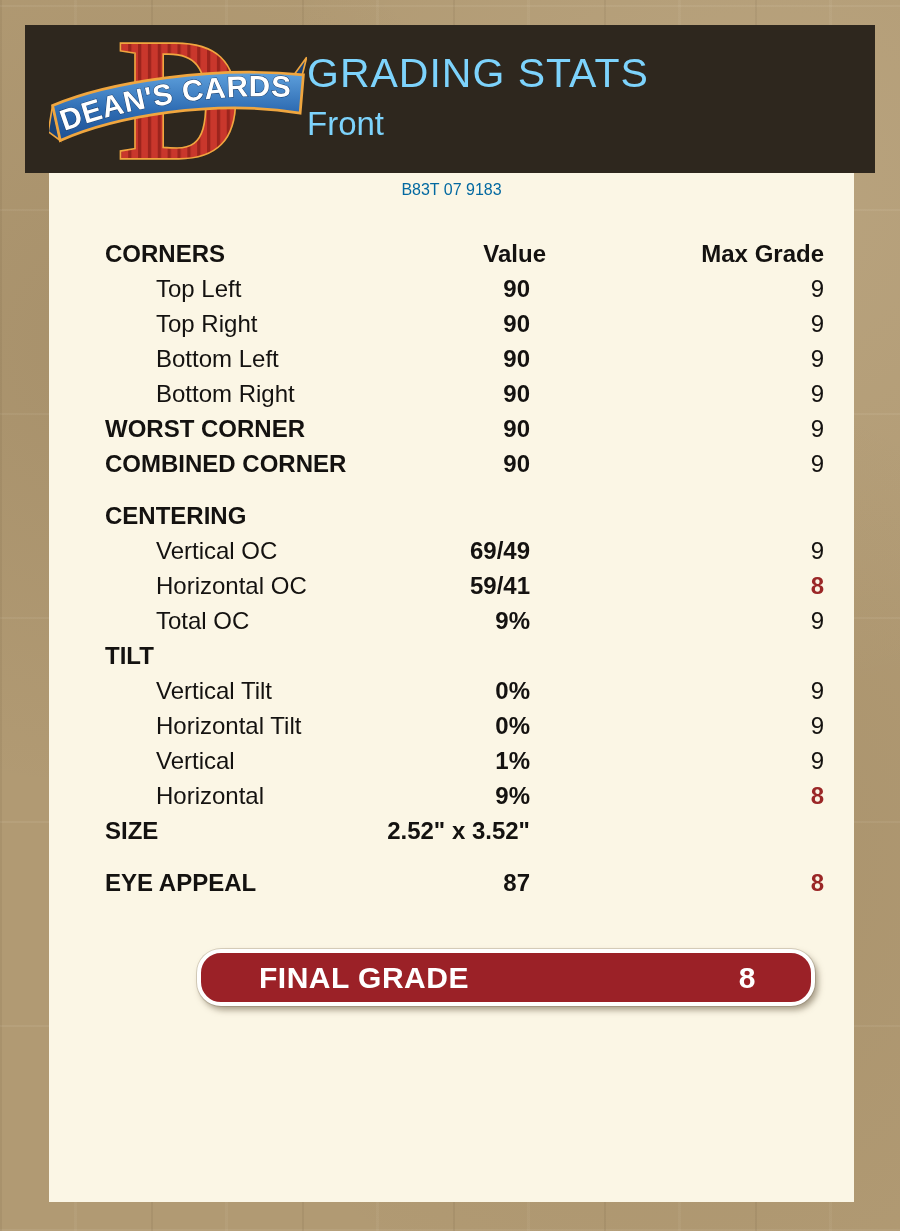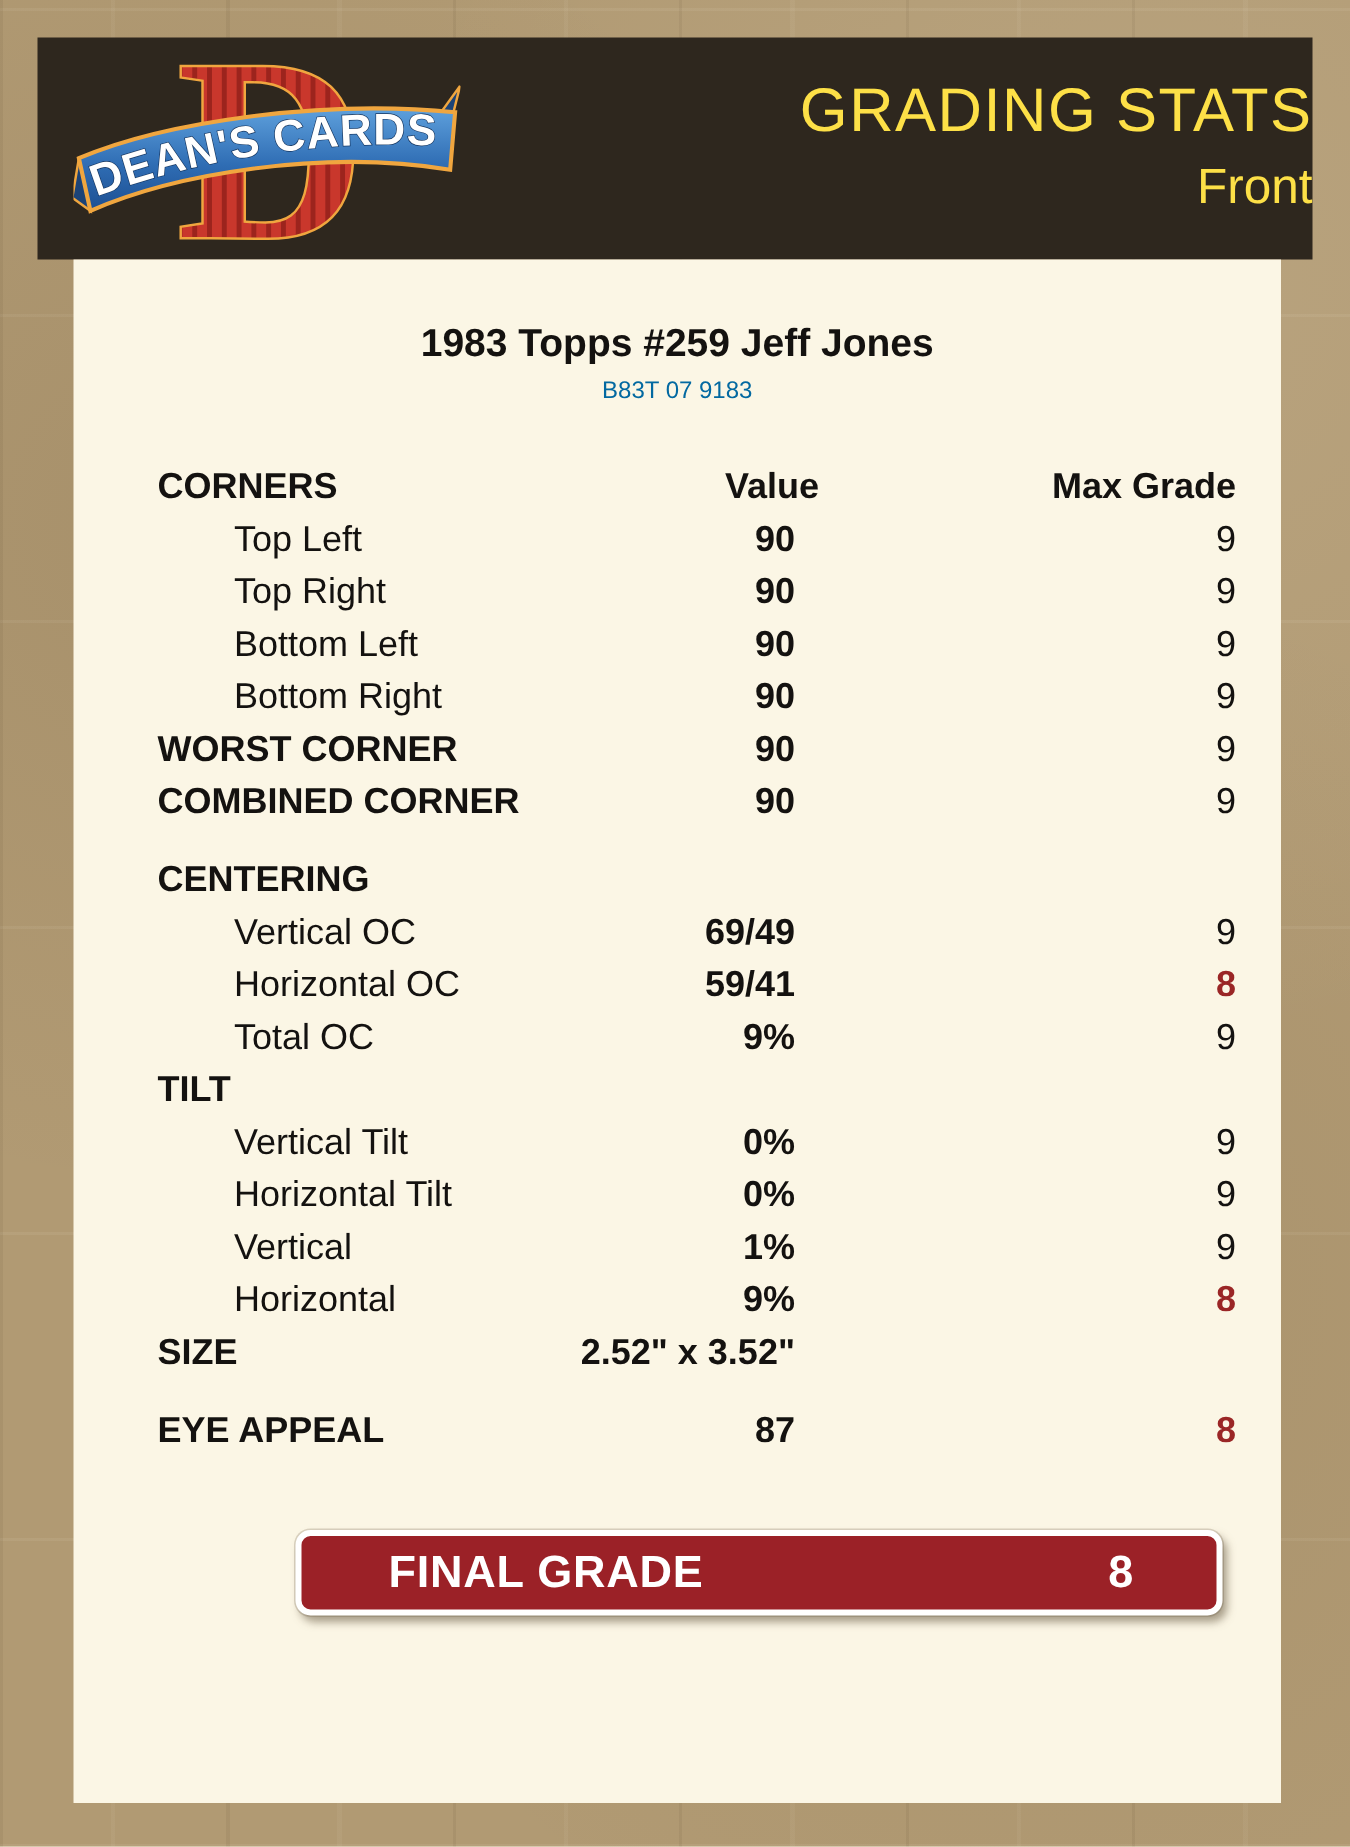--- a/index.html
+++ b/index.html
@@ -20,21 +20,21 @@
 
   
   .header-bar {
     position: absolute; left: 25px; top: 25px;
     width: 850px; height: 148px;
     background: #2e271e;
     display: flex; align-items: center;
   }
   .logo-wrap { width: 258px; height: 140px; margin-left: 24px; flex: 0 0 auto; position: relative; }
   .logo-wrap svg { position: absolute; left: 0; top: 2px; }
-  .header-titles { flex: 1 1 auto; text-align: right; color: #fde047; margin-top: -4px; }
+  .header-titles { flex: 1 1 auto; text-align: left; color: #7dd3fc; margin-top: -4px; }
   .header-title { font-size: 41px; letter-spacing: 1px; line-height: 1.1; }
   .header-subtitle { font-size: 33px; margin-top: 8px; }
 
   
   .panel {
     position: absolute; left: 49px; top: 173px;
     width: 805px; height: 1029px;
     background: #fbf6e5;
   }
   .card-title { text-align: center; padding-top: 40px; font-size: 26px; font-weight: bold; color: #141210; }
@@ -60,21 +60,21 @@
   .t-row.indent .label { padding-left: 51px; }
   .t-row.gap-top { margin-top: 17px; }
   .max.red { color: #9a2626; font-weight: bold; }
 
   
   .final-grade {
     margin: 49px 0 0 148px;
     width: 497px; height: 49px;
     background: #9b2127;
     border: 4px solid #ffffff;
-    border-radius: 10px;
+    border-radius: 24px;
     box-shadow: 3px 4px 6px rgba(96,82,58,0.55), 0 0 0 1px rgba(120,105,80,0.25);
     display: flex; align-items: center; justify-content: space-between;
     padding: 0 55px 0 58px;
     color: #ffffff; font-weight: bold; font-size: 30px;
     letter-spacing: 0.5px;
     cursor: default;
   }
 </style>
 </head>
 <body>
@@ -103,21 +103,20 @@
       </text>
     </svg>
   </div>
   <div class="header-titles">
     <div class="header-title">GRADING STATS</div>
     <div class="header-subtitle">Front</div>
   </div>
 </div>
 
 <div class="panel">
-  <div class="card-title">1983 Topps #259 Jeff Jones</div>
   <div class="card-id">B83T 07 9183</div>
 
   <div class="gtable">
     <div class="t-row header-row">
       <div class="label">CORNERS</div>
       <div class="value">Value</div>
       <div class="max">Max Grade</div>
     </div>
 
     <div class="t-row indent">

